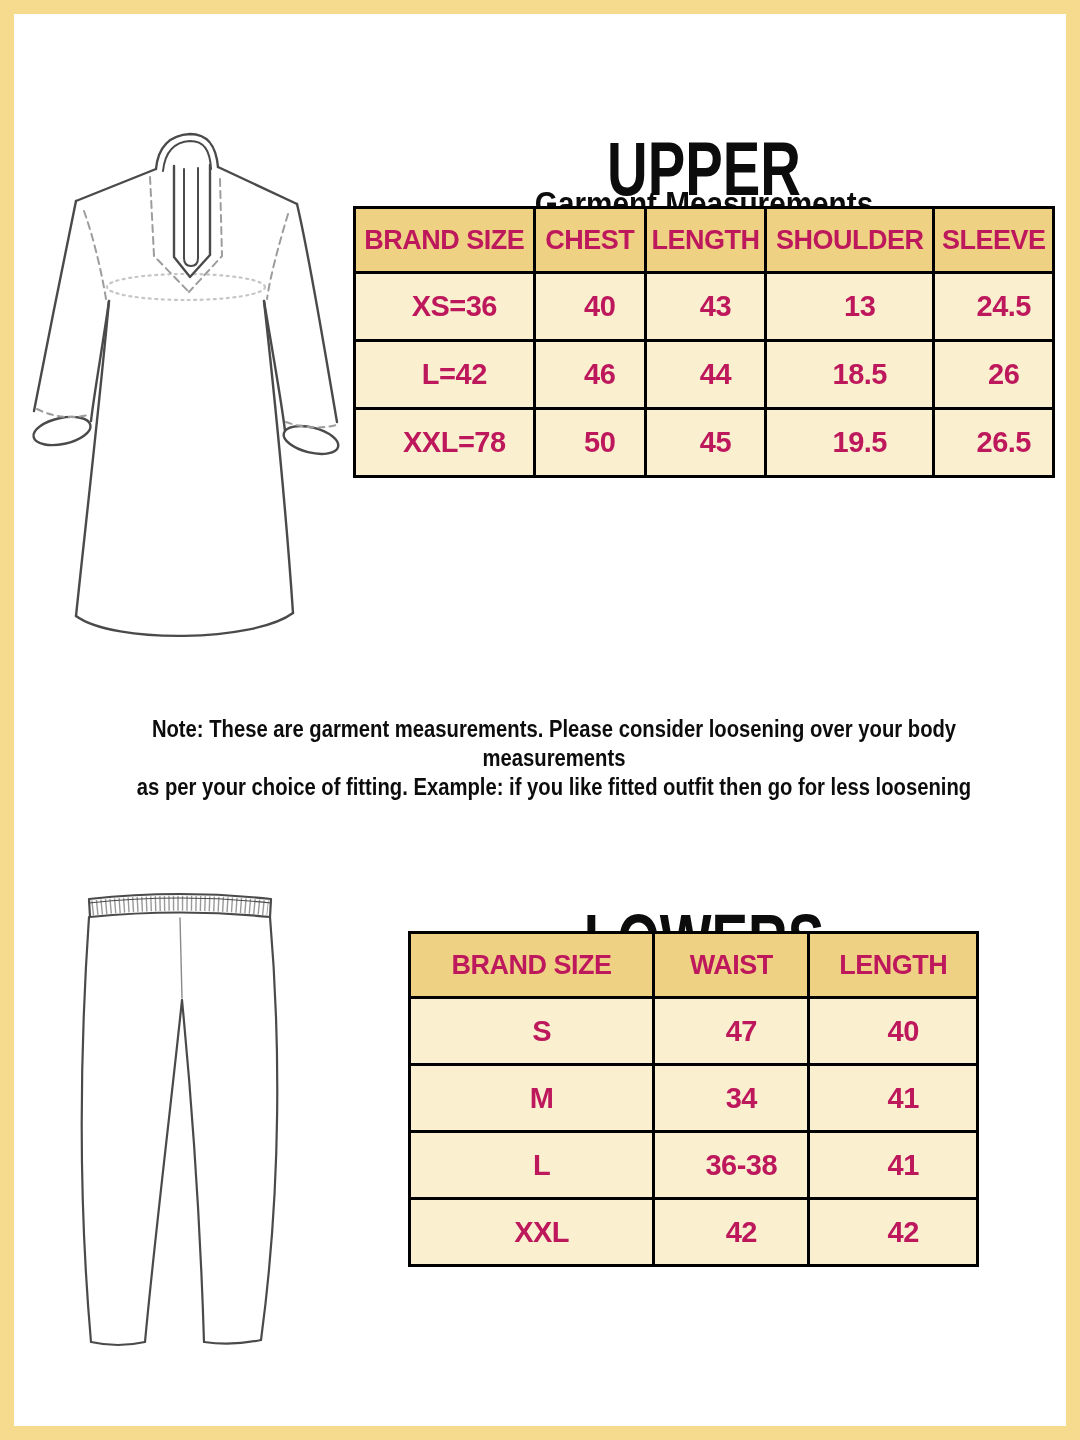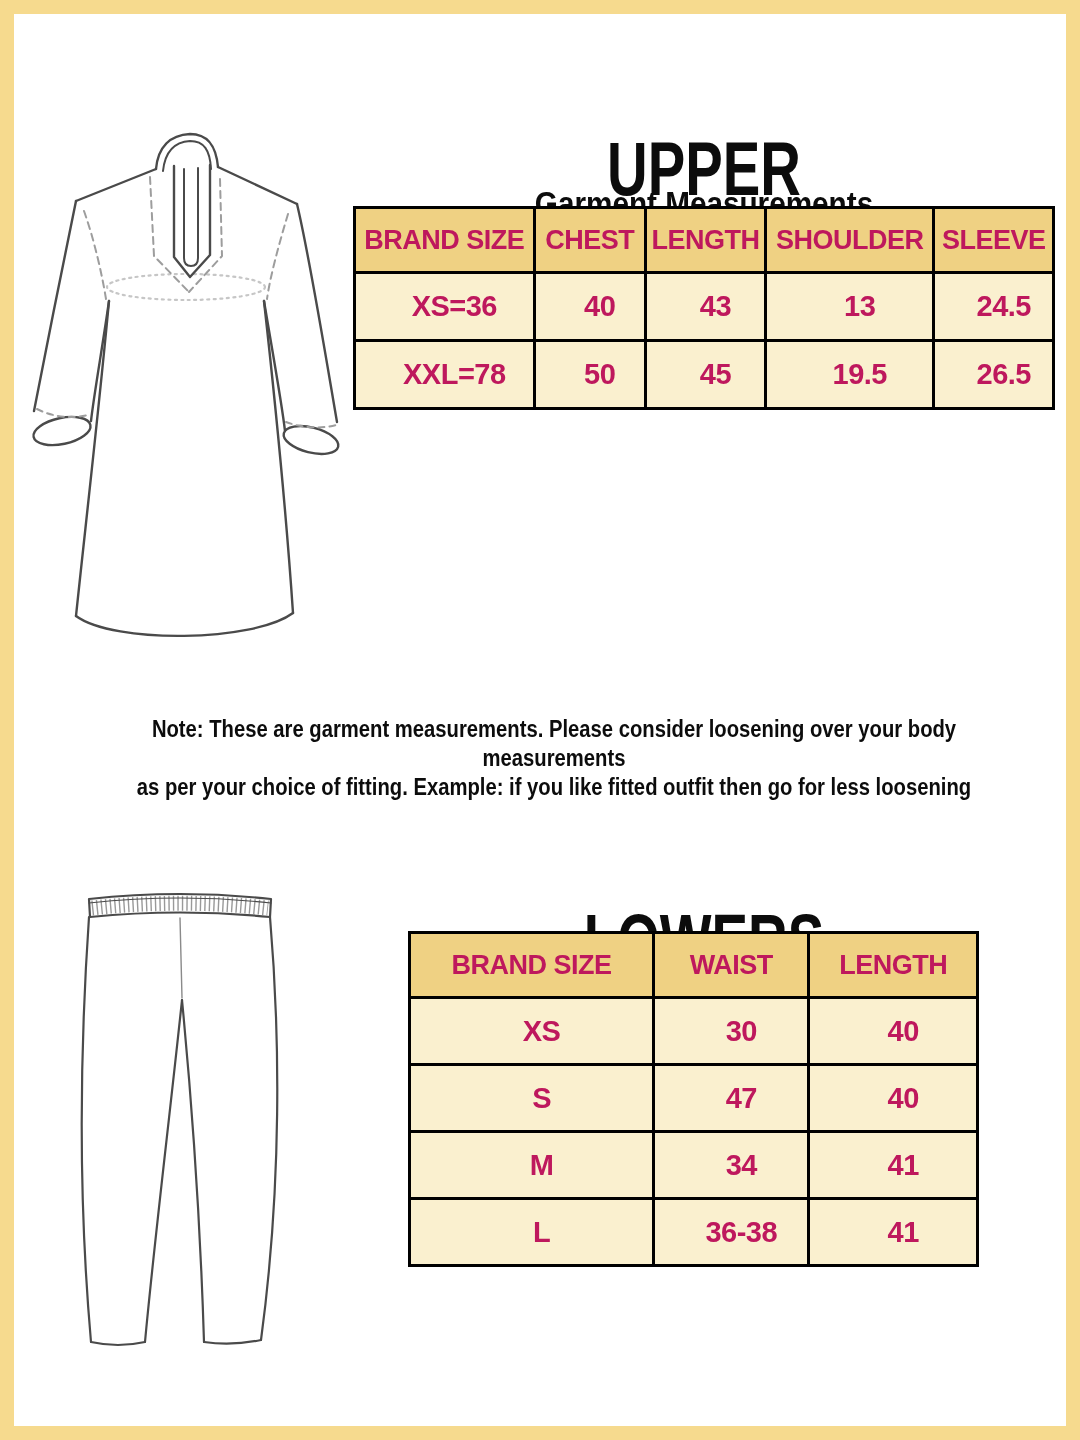--- a/index.html
+++ b/index.html
@@ -94,20 +94,27 @@
       </thead>
       <tbody>
         <tr>
           <td>XS=36</td>
           <td>40</td>
           <td>43</td>
           <td>13</td>
           <td>24.5</td>
         </tr>
         <tr>
+          <td>L=42</td>
+          <td>46</td>
+          <td>44</td>
+          <td>18.5</td>
+          <td>26</td>
+        </tr>
+        <tr>
           <td>XXL=78</td>
           <td>50</td>
           <td>45</td>
           <td>19.5</td>
           <td>26.5</td>
         </tr>
       </tbody>
     </table>
 
   <p class="note">
@@ -148,35 +155,35 @@
       </colgroup>
       <thead>
         <tr>
           <th>BRAND SIZE</th>
           <th>WAIST</th>
           <th>LENGTH</th>
         </tr>
       </thead>
       <tbody>
         <tr>
-          <td>XS</td>
-          <td>30</td>
-          <td>40</td>
-        </tr>
-        <tr>
           <td>S</td>
           <td>47</td>
           <td>40</td>
         </tr>
         <tr>
           <td>M</td>
           <td>34</td>
           <td>41</td>
         </tr>
         <tr>
           <td>L</td>
           <td>36-38</td>
           <td>41</td>
         </tr>
+        <tr>
+          <td>XXL</td>
+          <td>42</td>
+          <td>42</td>
+        </tr>
       </tbody>
     </table>
 
 </div>
 
 </body></html>

